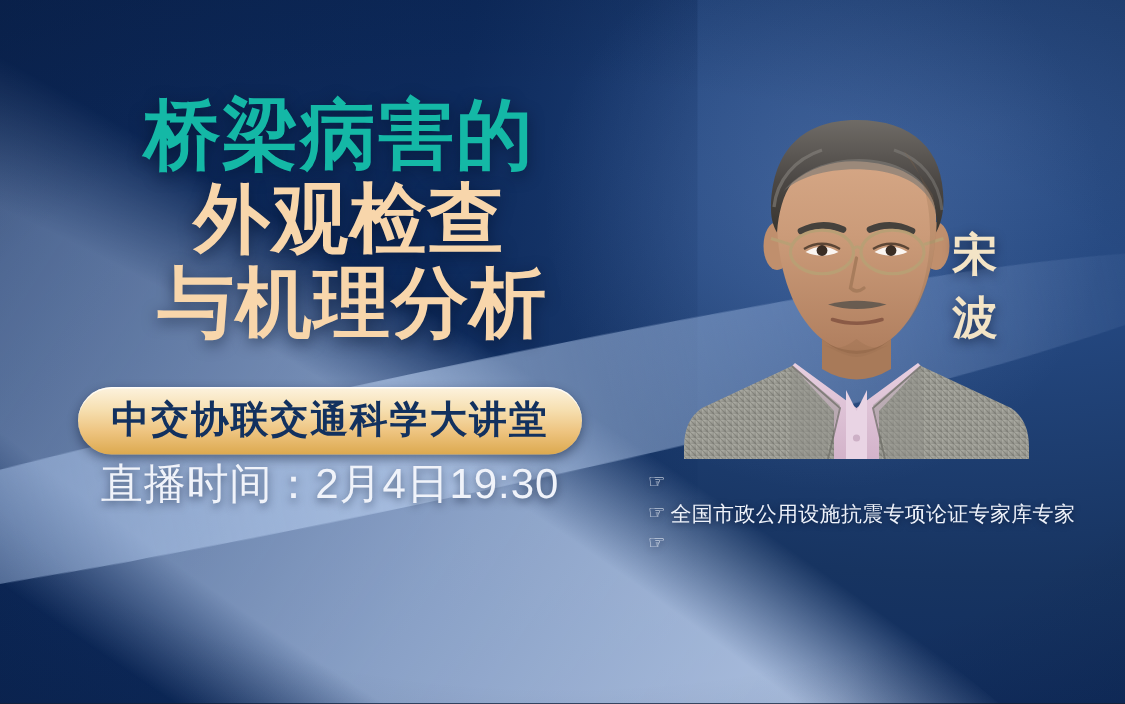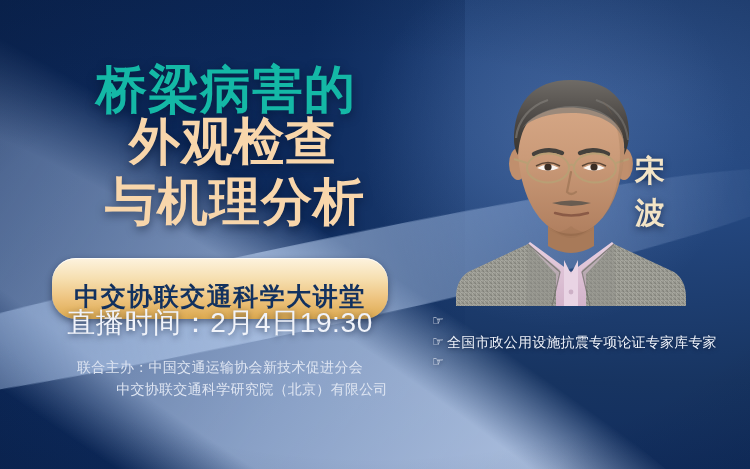--- a/index.html
+++ b/index.html
@@ -68,30 +68,30 @@
   .t-line{
     font-family:"Liberation Sans","DejaVu Sans",sans-serif;
     font-weight:bold;
     font-size:51px;
     line-height:56px;
     letter-spacing:1px;
     white-space:nowrap;
     text-shadow:0 3px 10px rgba(3,14,38,.55);
   }
   .t-line.l1{ color:#14b8a6; padding-left:12px; }
-  .t-line.l2{ color:#f8d6ab; padding-left:26px;font-family:Liberation Mono, monospace; }
+  .t-line.l2{ color:#f8d6ab; padding-left:26px; }
   .t-line.l3{ color:#f8d6ab; padding-left:30px; }
 
   .badge-wrap{
     position:absolute; left:0; top:258px; width:440px;
     display:flex; justify-content:center;
   }
   .badge{
     display:inline-block;
-    padding:22px 22px 7px;
+    padding:6px 22px 7px;
     border-radius:24px;
     background:linear-gradient(180deg,#fdf3df 0%,#f6dfb0 34%,#eec480 66%,#dca94f 100%);
     box-shadow:0 3px 7px rgba(3,14,38,.45), inset 0 1px 0 rgba(255,255,255,.75);
     color:#12315f;
     font-weight:bold;
     font-size:25px;
     line-height:32px;
     letter-spacing:1.5px;
     white-space:nowrap;
   }
@@ -304,20 +304,16 @@
       <div class="t-line l2">外观检查</div>
       <div class="t-line l3">与机理分析</div>
     </div>
 
     <div class="badge-wrap">
       <div class="badge">中交协联交通科学大讲堂</div>
     </div>
 
     <div class="live-time">直播时间：2月4日19:30</div>
 
-    <div class="organizers">
-      <div class="org-row">联合主办：中国交通运输协会新技术促进分会</div>
-      <div class="org-row indent">中交协联交通科学研究院（北京）有限公司</div>
-    </div>
 
   </div>
 
 </div>
 
 </body></html>

